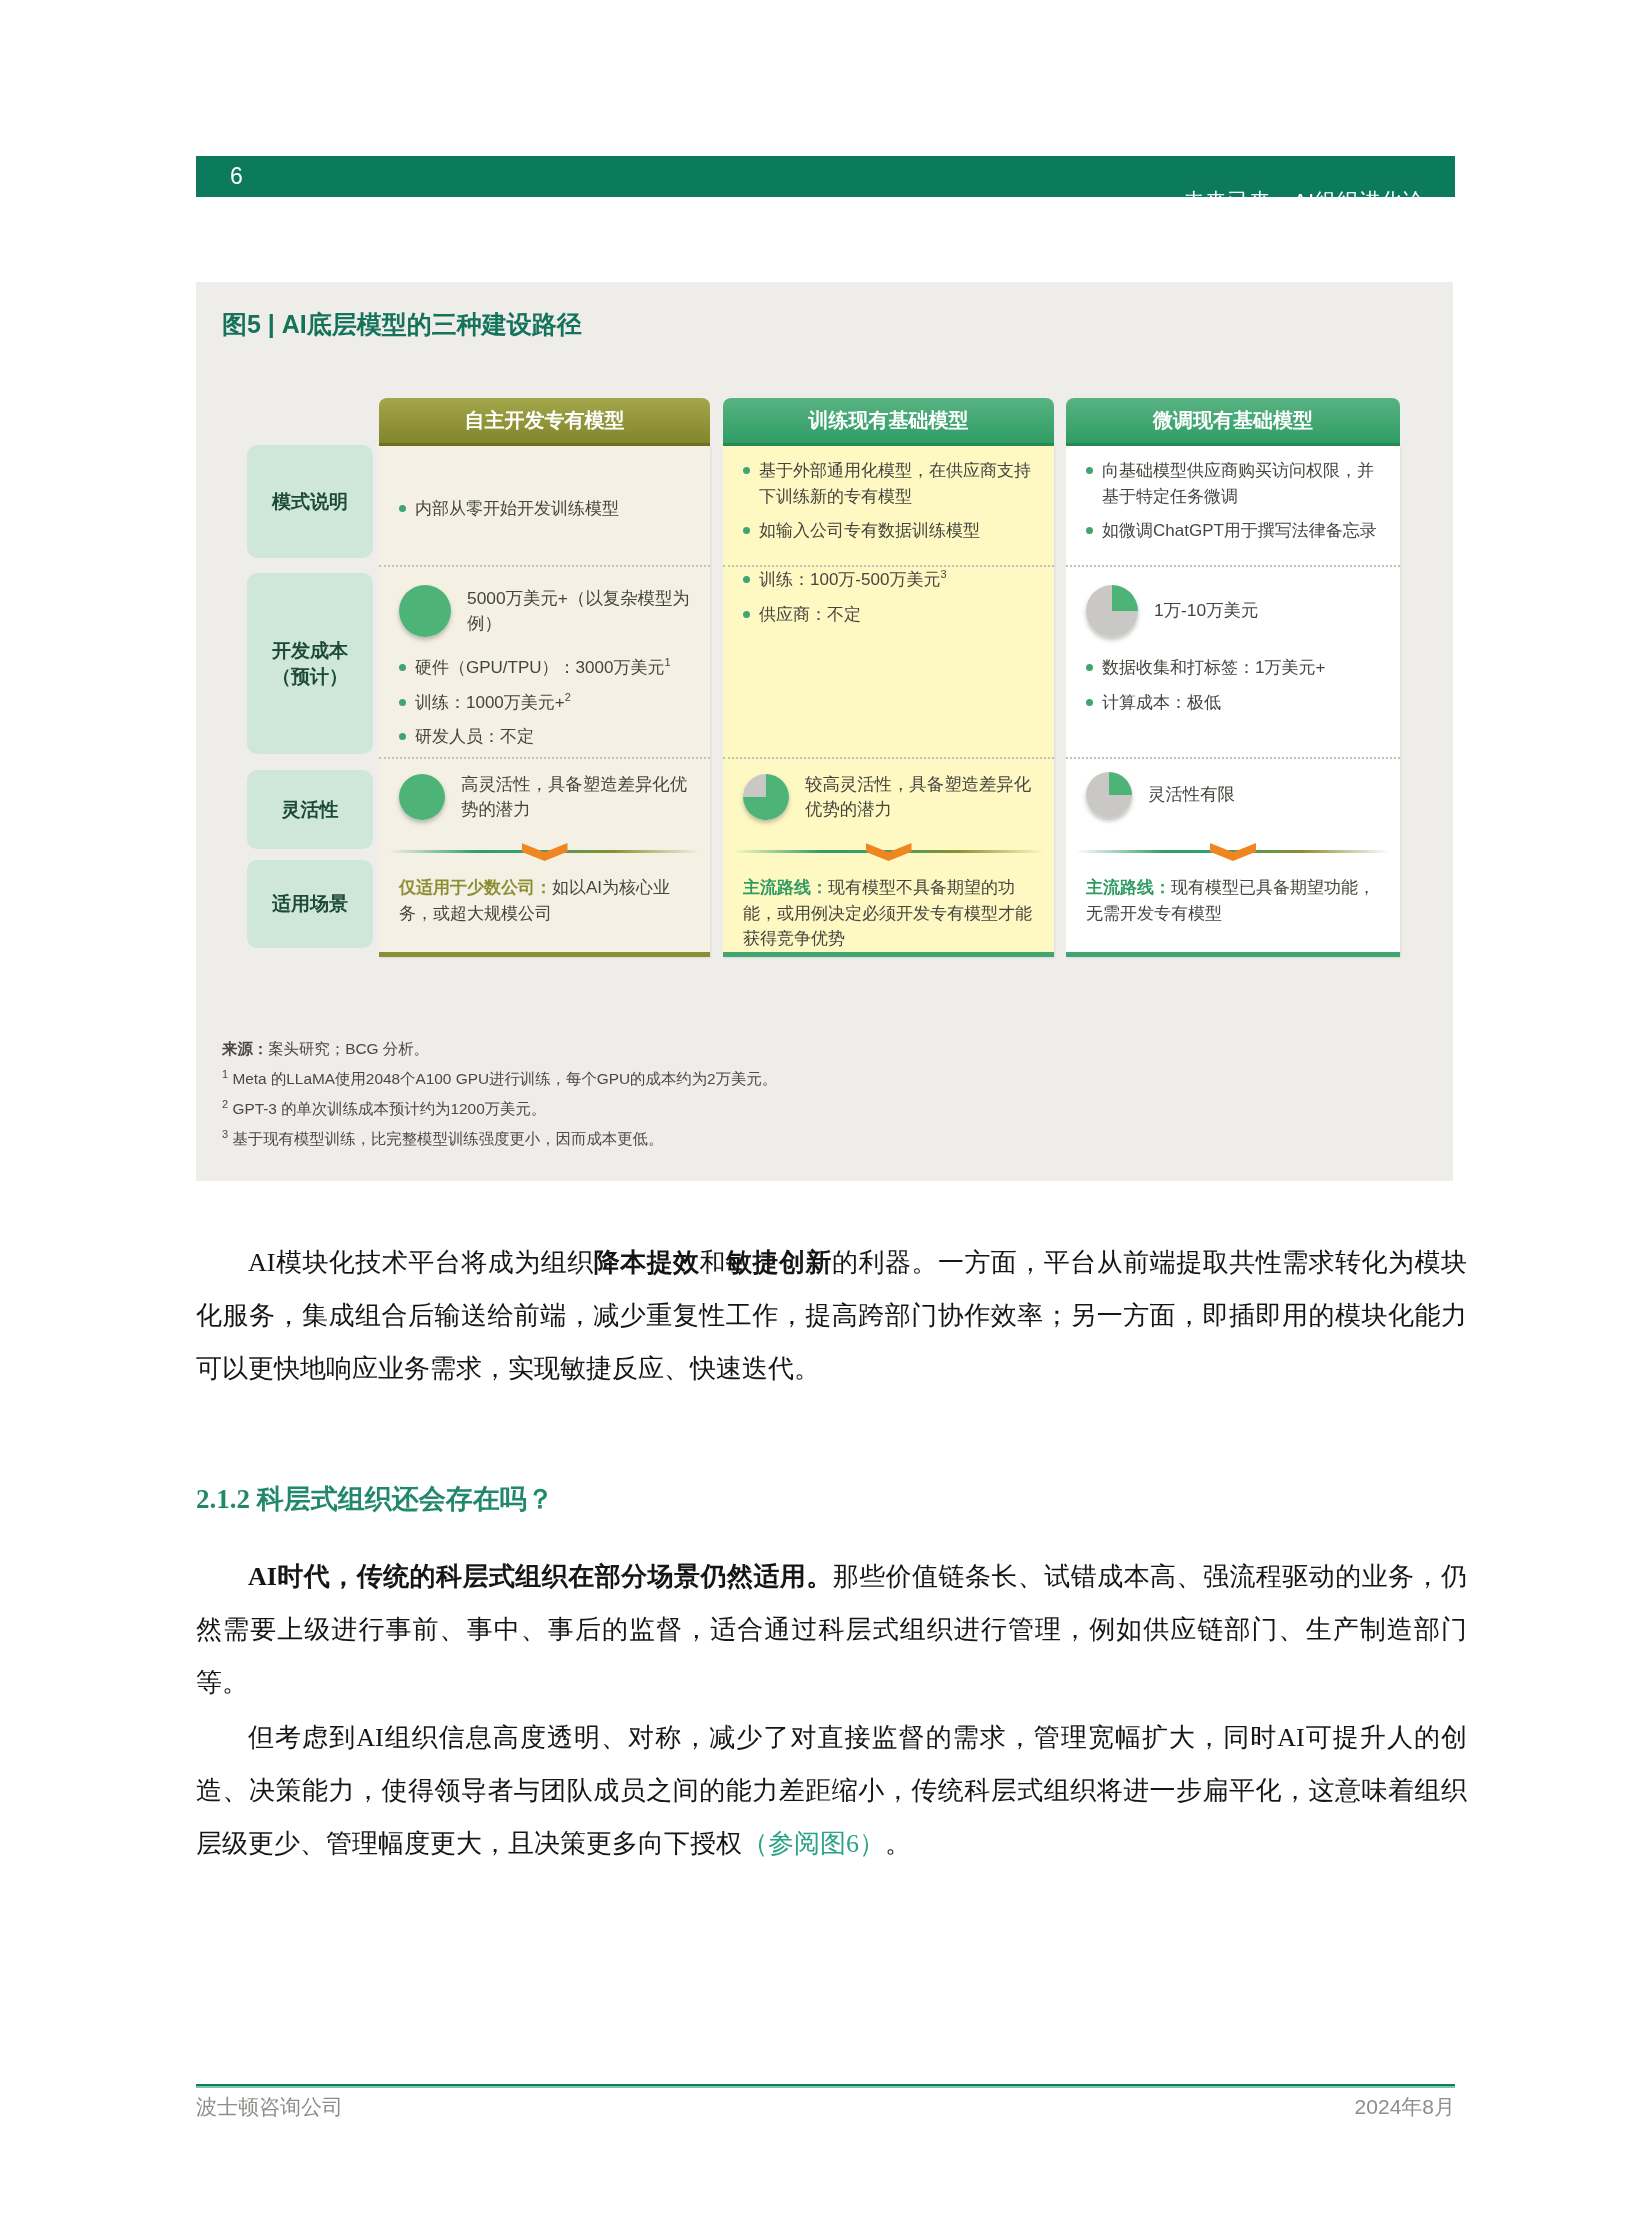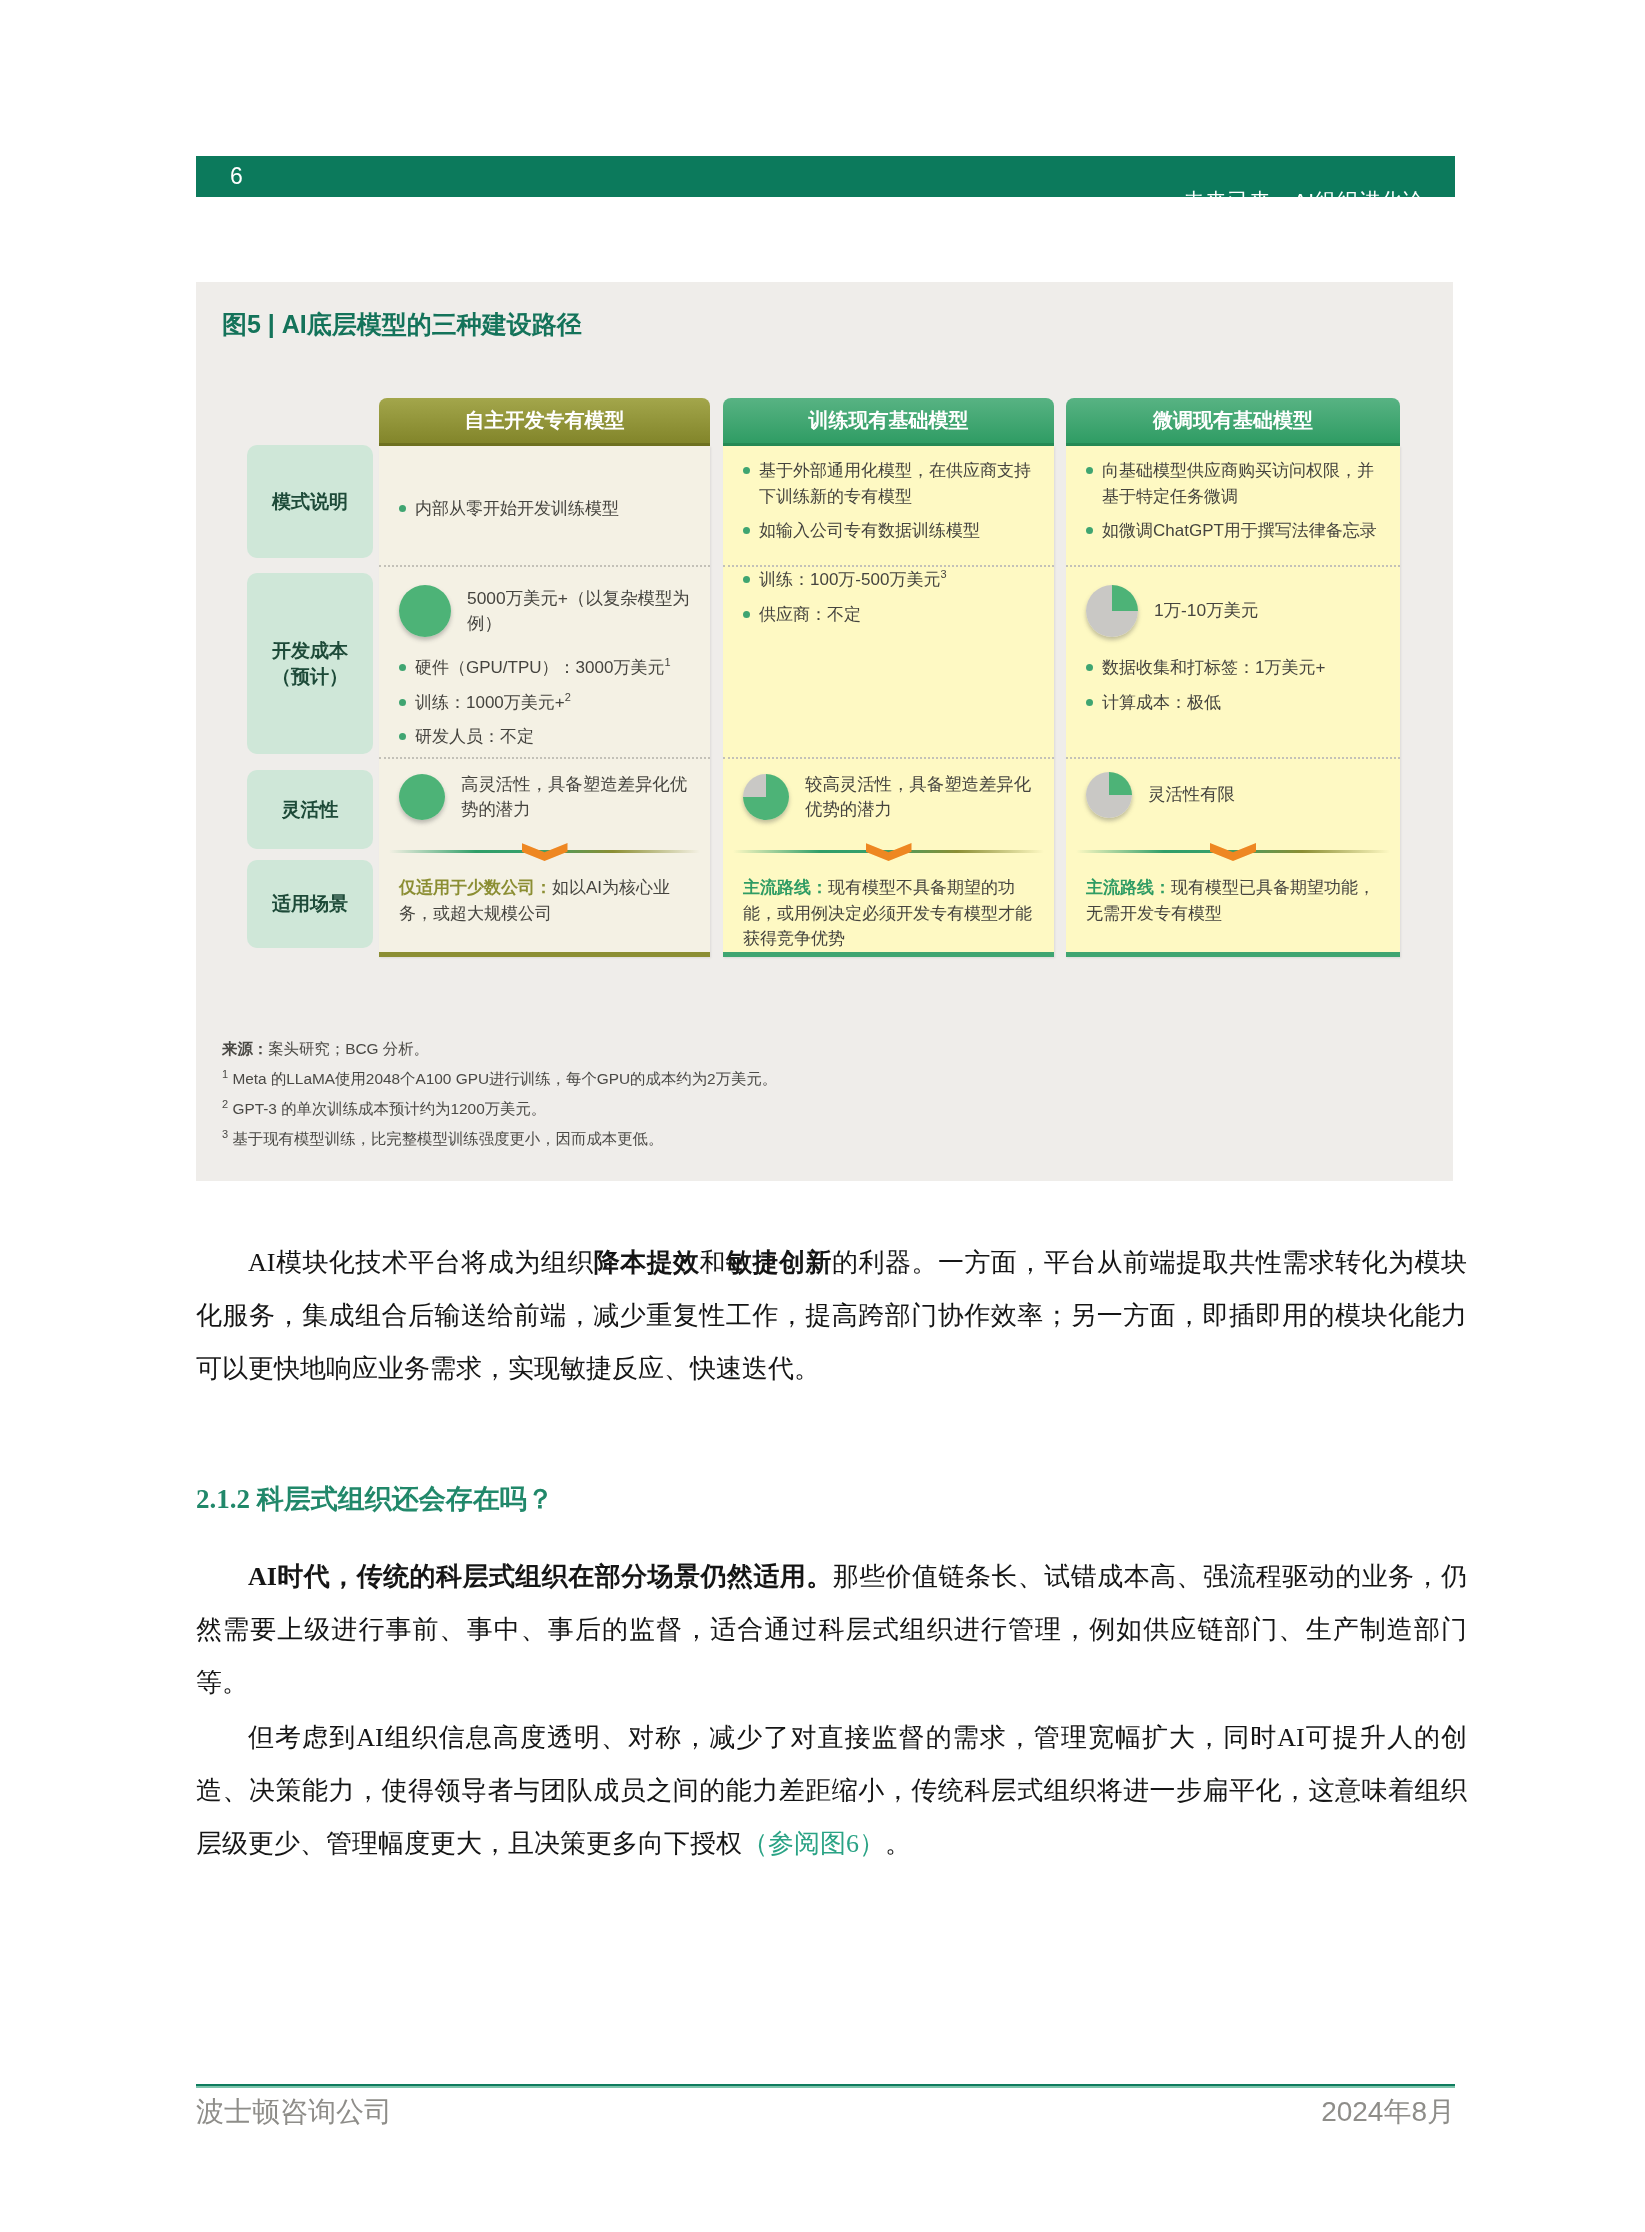--- a/index.html
+++ b/index.html
@@ -25,21 +25,21 @@
 
   .rowlabel{position:absolute;left:51px;width:126px;background:#cfe7d8;border-radius:10px;
             display:flex;flex-direction:column;align-items:center;justify-content:center;
             color:#1d4a38;font-size:19px;font-weight:bold;line-height:1.35;text-align:center;}
   .rl1{top:163px;height:113px;} .rl2{top:291px;height:181px;} .rl3{top:488px;height:79px;} .rl4{top:578px;height:88px;text-align:right;}
 
   .card{position:absolute;top:164px;height:511px;box-sizing:border-box;display:flex;flex-direction:column;
         box-shadow:1px 1px 2px rgba(0,0,0,.08);}
   .card.c1{left:183px;width:331px;background:#f4f1e4;border-bottom:5px solid #8b8e33;}
   .card.c2{left:527px;width:331px;background:#fef9c3;border-bottom:5px solid #3fa571;}
-  .card.c3{left:870px;width:334px;background:#fef9c3;border-bottom:5px solid #3fa571;}
+  .card.c3{left:870px;width:334px;background:#ffffff;border-bottom:5px solid #3fa571;}
 
   .sec{box-sizing:border-box;padding:0 16px 0 20px;color:#45443f;font-size:17px;}
   .sec1{height:121px;border-bottom:2px dotted #c3c1b8;padding-top:12px;}
   .sec1.center{display:flex;align-items:center;padding-top:16px;}
   .sec2{height:192px;border-bottom:2px dotted #c3c1b8;}
   .sec3{height:92px;position:relative;}
   .sec4{flex:1;padding-top:24px;line-height:1.5;}
 
   ul.blist{list-style:none;margin:0;padding:0;}
   ul.blist li{display:flex;line-height:1.5;margin-bottom:9px;}
@@ -72,21 +72,21 @@
   .p1{top:1236px;} .p2{top:1550px;} .p3{top:1711px;}
   .para b{font-weight:bold;}
   .h212{position:absolute;left:196px;top:1479px;width:1271px;margin:0;
         font-family:"Liberation Serif","DejaVu Serif",serif;font-size:27px;line-height:40px;
         font-weight:bold;color:#21886a;}
   .refgreen{color:#2aa385;}
 
   
   .footer-rule{position:absolute;left:196px;top:2084px;width:1259px;height:4px;
                background:linear-gradient(180deg,#0e7c5e 0 55%,#7cc4ac 55% 100%);}
-  .footer-text{position:absolute;top:2093px;font-size:28px;color:#8e8d89;}
+  .footer-text{position:absolute;top:2093px;font-size:21px;color:#8e8d89;}
   .footer-text.left{left:196px;}
   .footer-text.right{right:191px;}
 </style>
 </head>
 <body>
 
 <div class="page">
 
   <div class="topbar">
     <span class="pageno">6</span>

